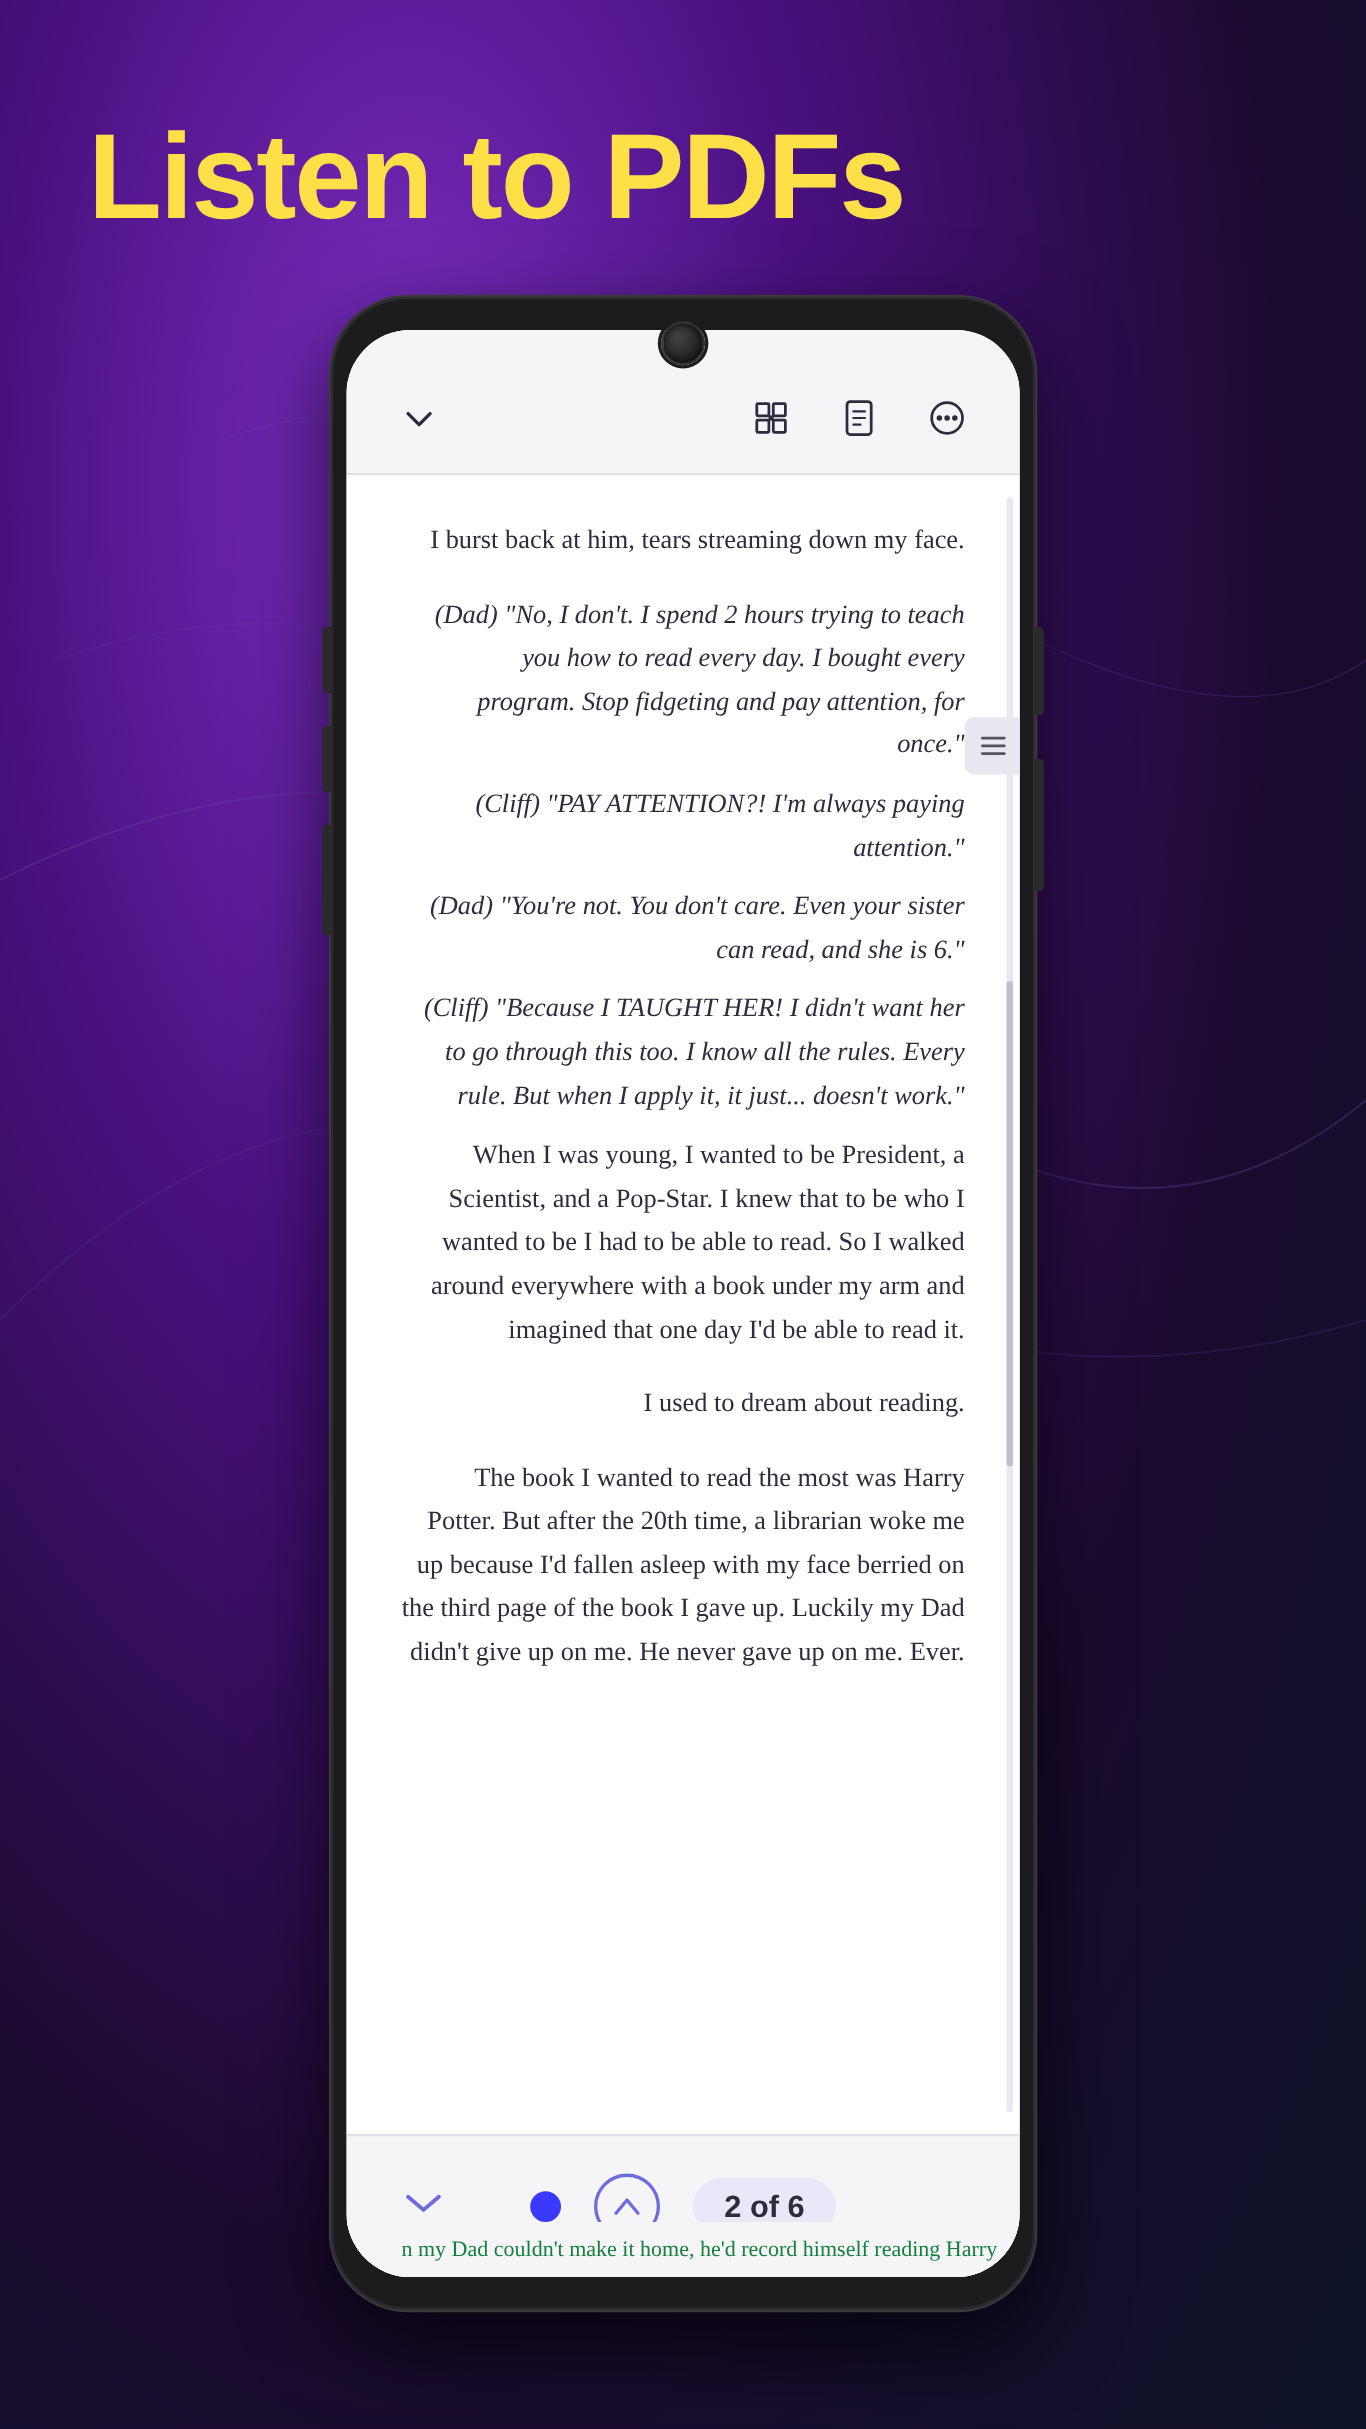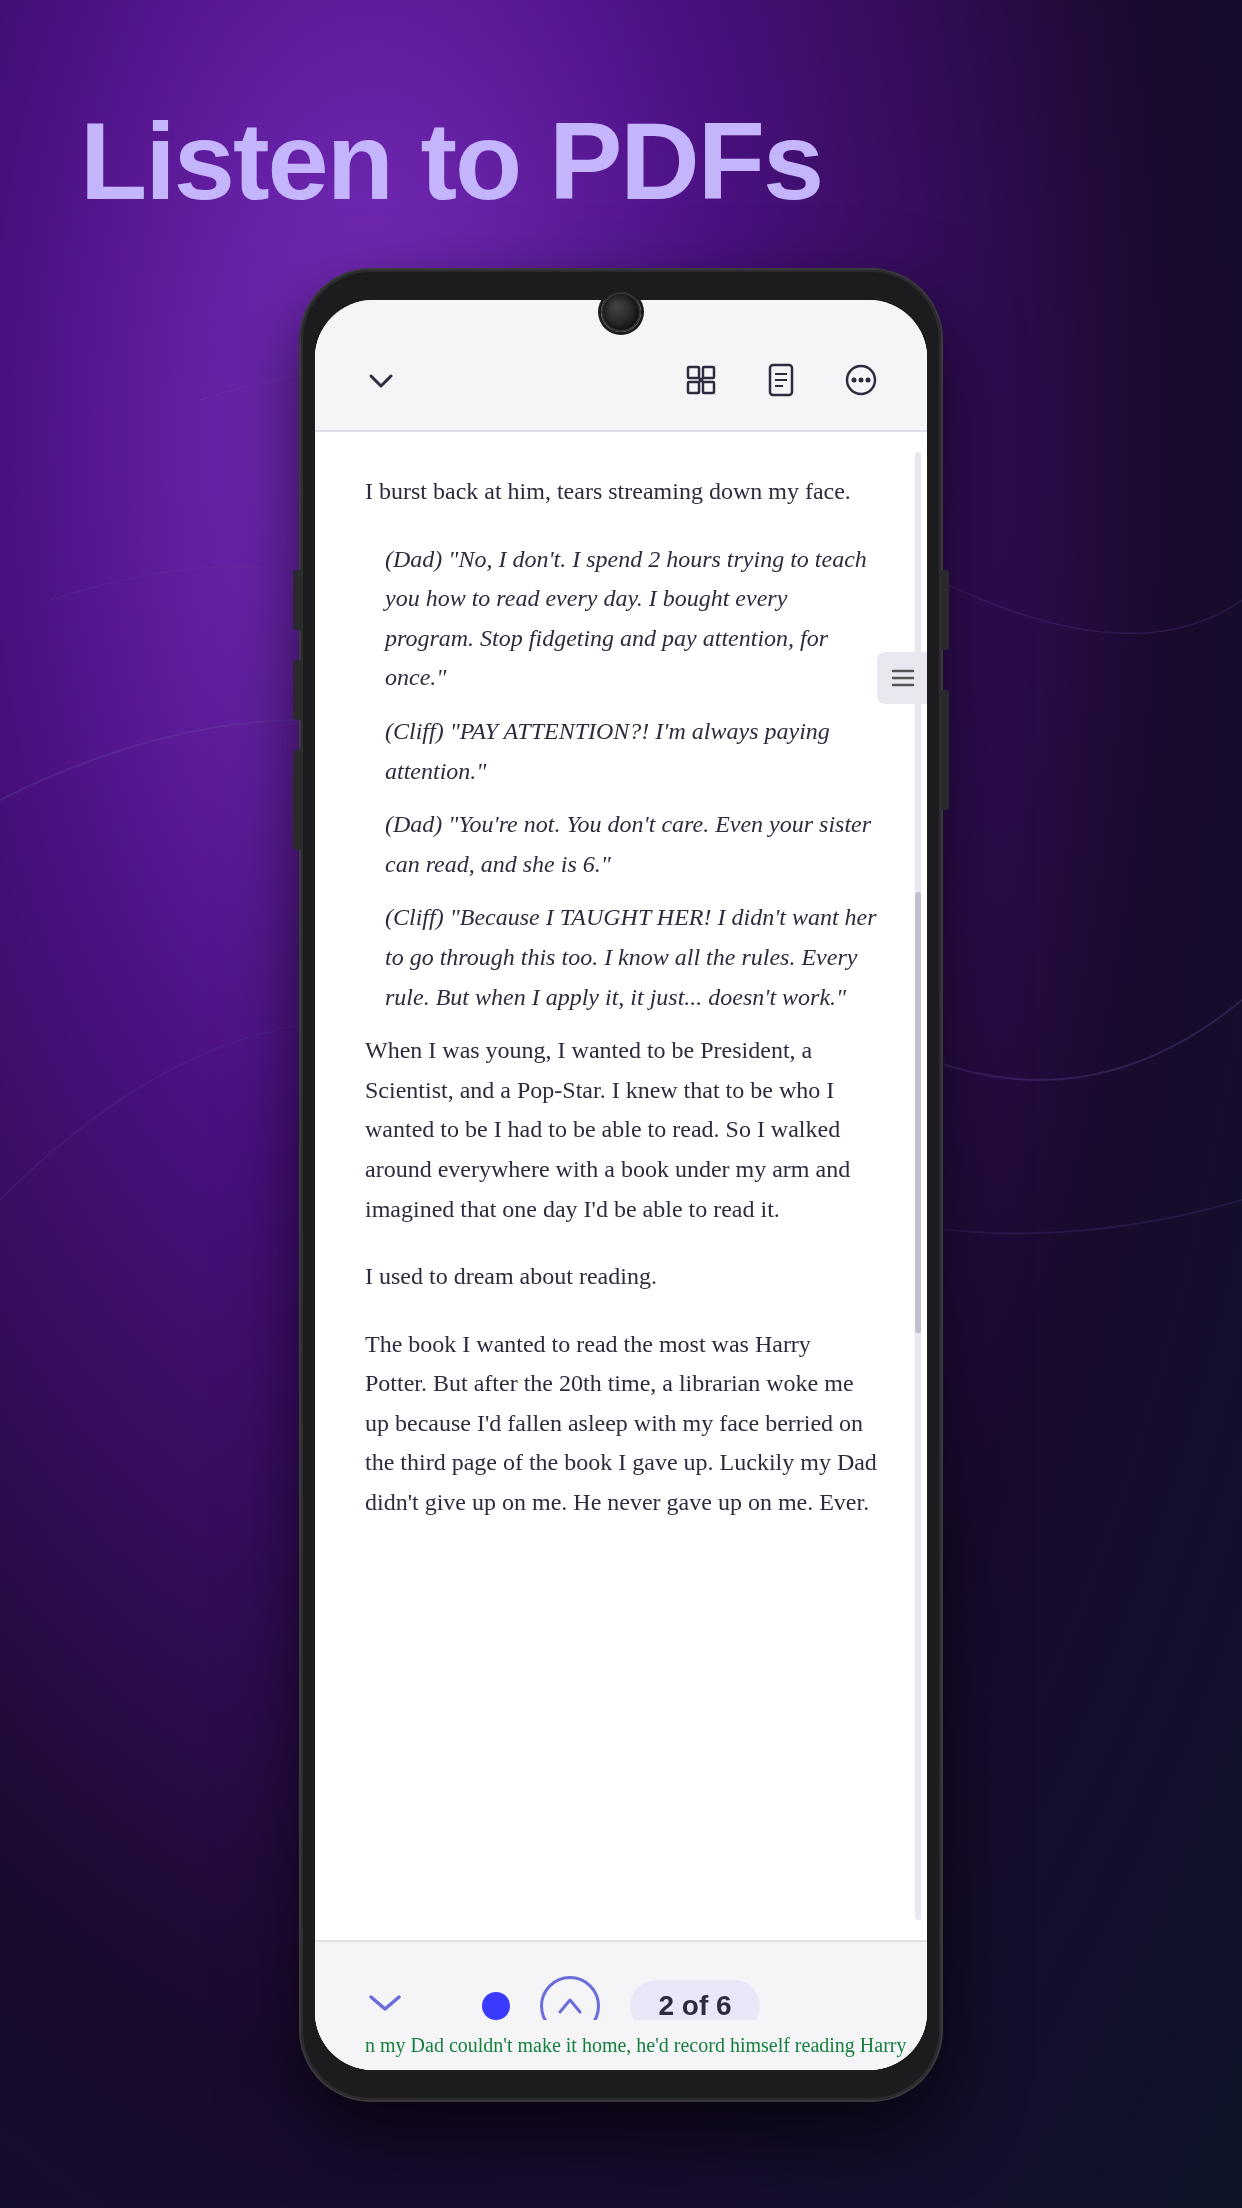--- a/index.html
+++ b/index.html
@@ -28,21 +28,21 @@
       z-index: 1;
       pointer-events: none;
     }
 
     
     .header-title {
       position: absolute;
       top: 100px;
       left: 80px;
       z-index: 10;
-      color: #c4b5fd;
+      color: #fde047;
       font-size: 110px;
       font-weight: 800;
       line-height: 1.1;
       letter-spacing: -2px;
     }
 
     
     .phone-frame {
       position: absolute;
       top: 270px;
@@ -87,20 +87,21 @@
     
     .phone-screen {
       position: absolute;
       top: 30px;
       left: 14px;
       right: 14px;
       bottom: 30px;
       background: #f0f0f5;
       border-radius: 58px;
       overflow: hidden;
+      text-align: right;
     }
 
     
     .screen-content {
       position: absolute;
       inset: 0;
       background: #f5f5f8;
       display: flex;
       flex-direction: column;
       overflow: hidden;

